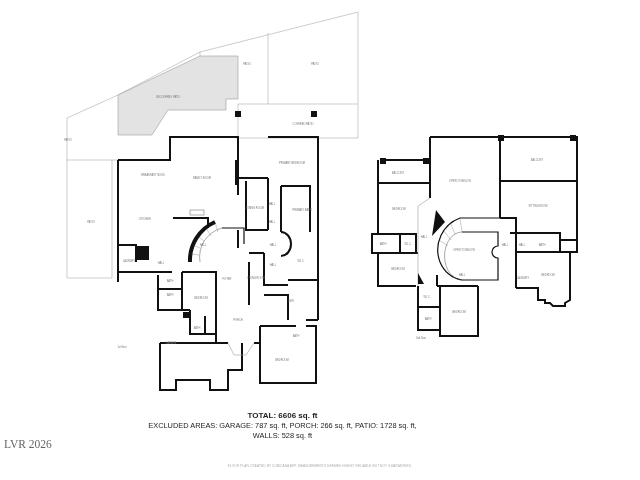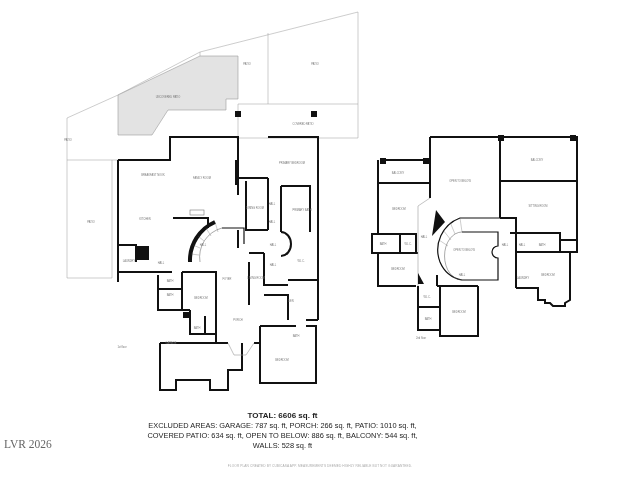--- a/index.html
+++ b/index.html
@@ -184,19 +184,18 @@
         <text x="427" y="298" class="rl">W.I.C.</text>
         <text x="459" y="313" class="rl">BEDROOM</text>
         <text x="428" y="320" class="rl">BATH</text>
         <text x="421" y="339" class="rl">2nd floor</text>
       </g>
   </g>
 </svg>
 
 <div class="summary">
   <div class="total">TOTAL: 6606 sq. ft</div>
-  <div>EXCLUDED AREAS: GARAGE: 787 sq. ft, PORCH: 266 sq. ft, PATIO: 1010 sq. ft,</div>
-  <div>COVERED PATIO: 634 sq. ft, OPEN TO BELOW: 886 sq. ft, BALCONY: 544 sq. ft,</div>
+  <div>EXCLUDED AREAS: GARAGE: 787 sq. ft, PORCH: 266 sq. ft, PATIO: 1728 sq. ft,</div>
   <div>WALLS: 528 sq. ft</div>
 </div>
 
 <div class="credit">FLOOR PLAN CREATED BY CUBICASA APP. MEASUREMENTS DEEMED HIGHLY RELIABLE BUT NOT GUARANTEED.</div>
 <div class="watermark">LVR 2026</div>
 
 </body></html>

